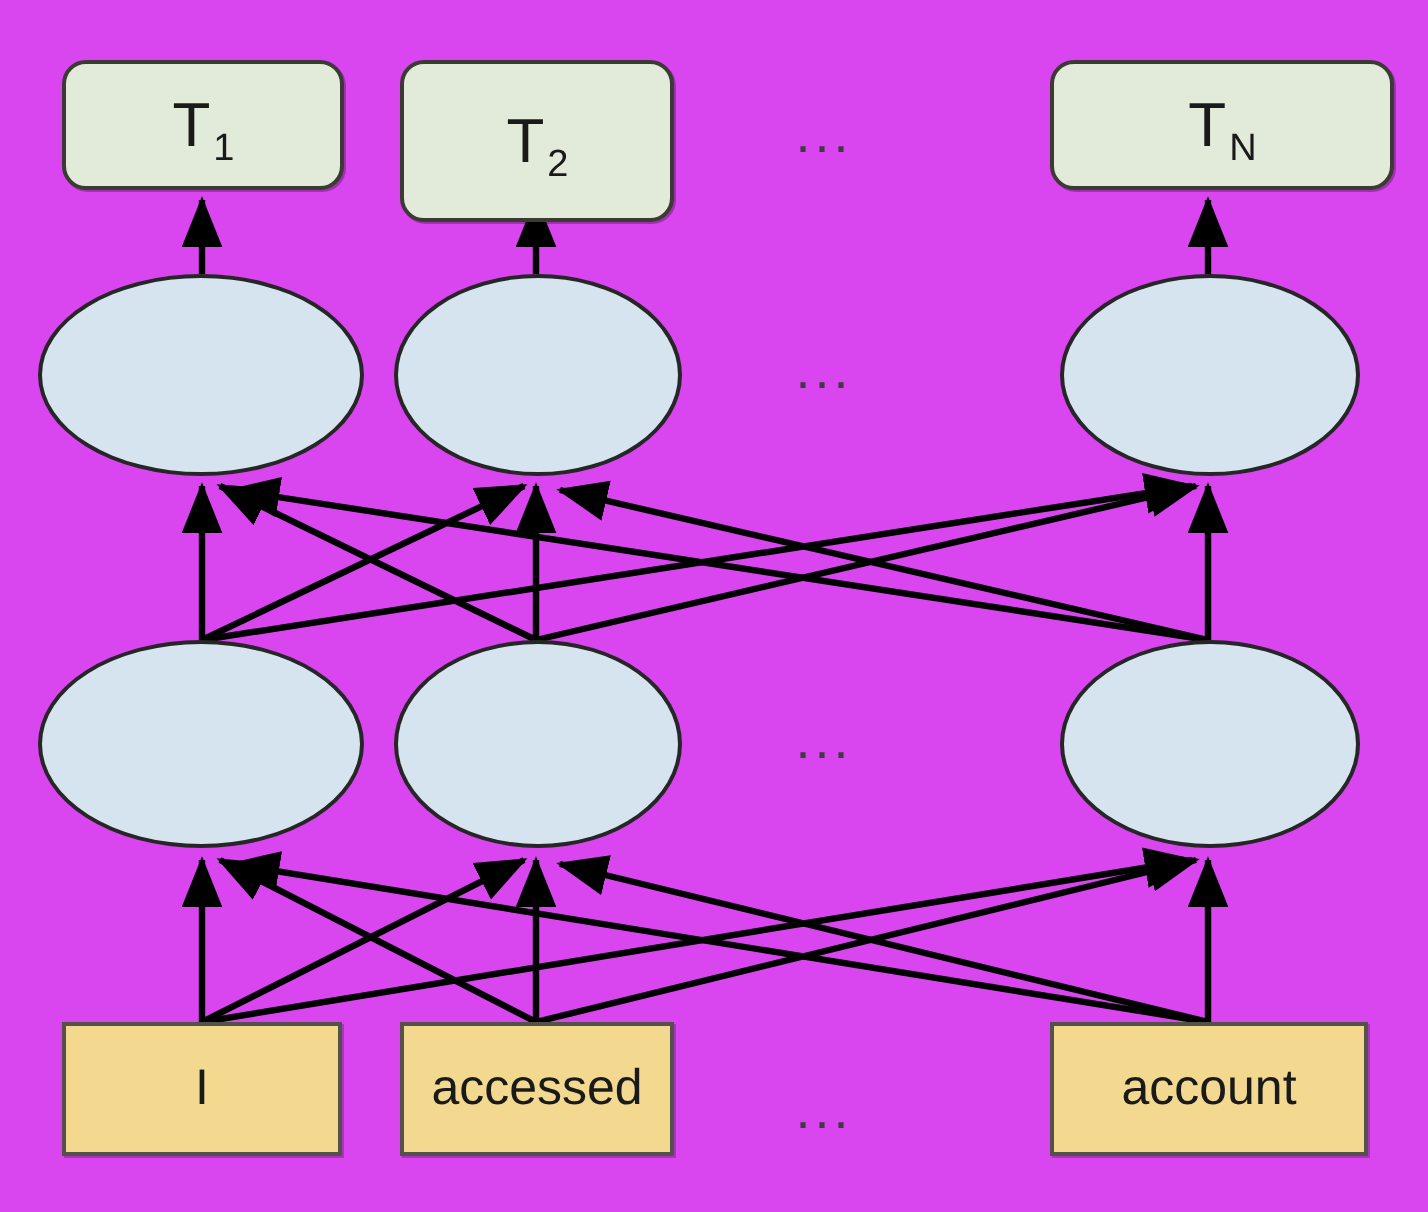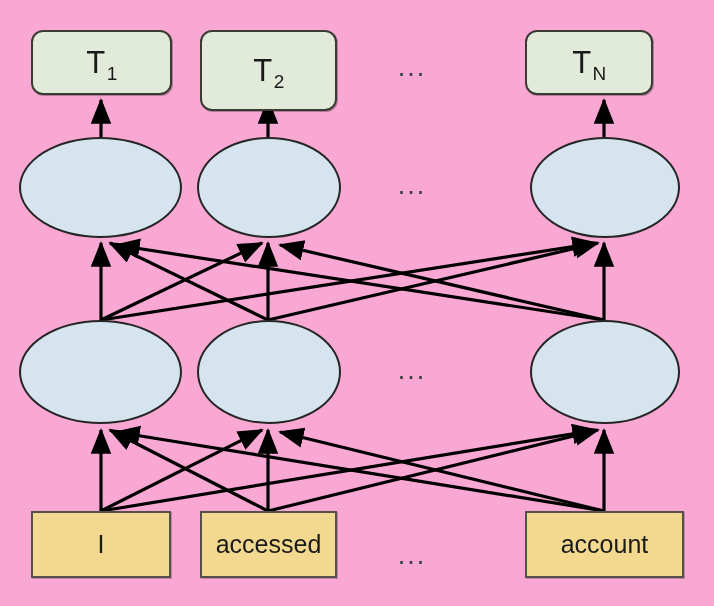--- a/index.html
+++ b/index.html
@@ -7,21 +7,21 @@
     padding: 0;
     background: #ffffff;
   }
   body {
     font-family: "Liberation Sans", sans-serif;
   }
   #canvas {
     position: relative;
     width: 714px;
     height: 606px;
-    background: #f9a8d4;
+    background: #d946ef;
     overflow: hidden;
   }
   #edges {
     position: absolute;
     left: 0;
     top: 0;
     width: 714px;
     height: 606px;
     pointer-events: none;
   }
@@ -125,21 +125,21 @@
   </svg>
 
   <div class="node token-box" style="left:31px; top:30px; width:141px; height:65px;">
     <span class="token-label"><span>T</span><sub>1</sub></span>
   </div>
 
   <div class="node token-box" style="left:200px; top:30px; width:137px; height:81px;">
     <span class="token-label"><span>T</span><sub>2</sub></span>
   </div>
 
-  <div class="node token-box" style="left:525px; top:30px; width:128px; height:65px;">
+  <div class="node token-box" style="left:525px; top:30px; width:172px; height:65px;">
     <span class="token-label"><span>T</span><sub>N</sub></span>
   </div>
 
   <div class="ellipsis-dots" style="left:382px; top:52px; width:60px; height:30px;">...</div>
 
   <div class="node hidden-node" style="left:19px; top:137px; width:163px; height:101px;"></div>
   <div class="node hidden-node" style="left:197px; top:137px; width:144px; height:101px;"></div>
   <div class="node hidden-node" style="left:530px; top:137px; width:150px; height:101px;"></div>
 
   <div class="ellipsis-dots" style="left:382px; top:170px; width:60px; height:30px;">...</div>

